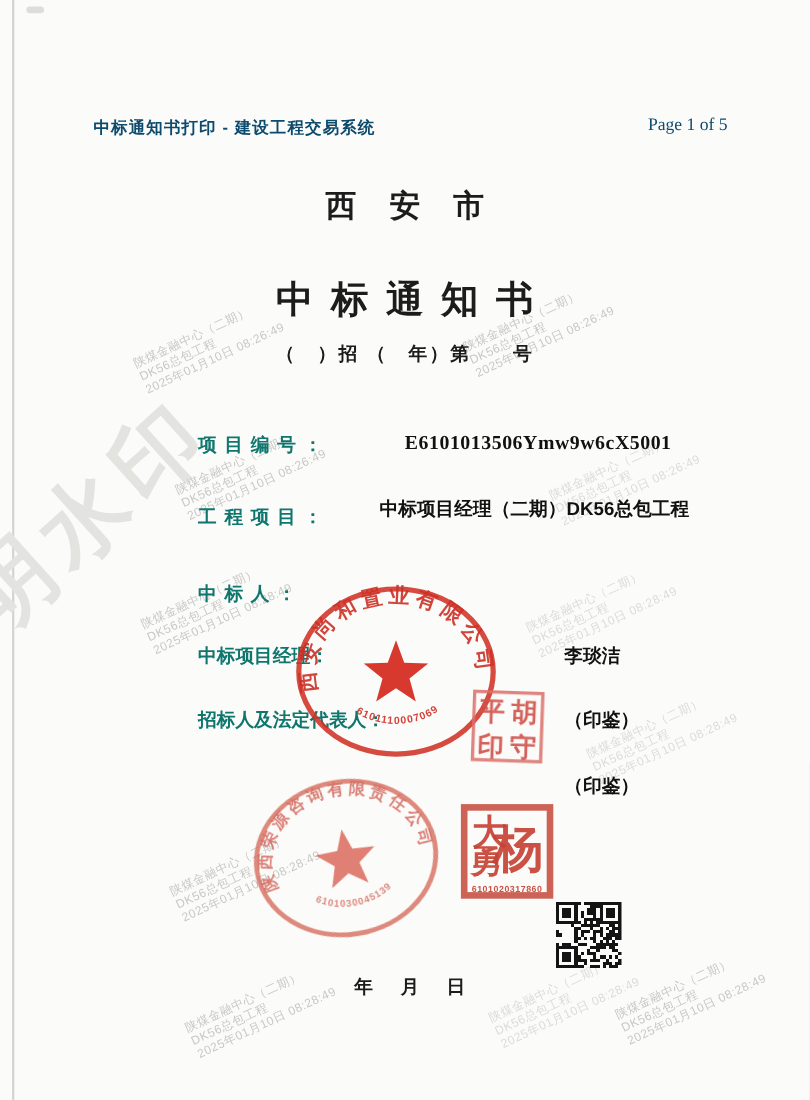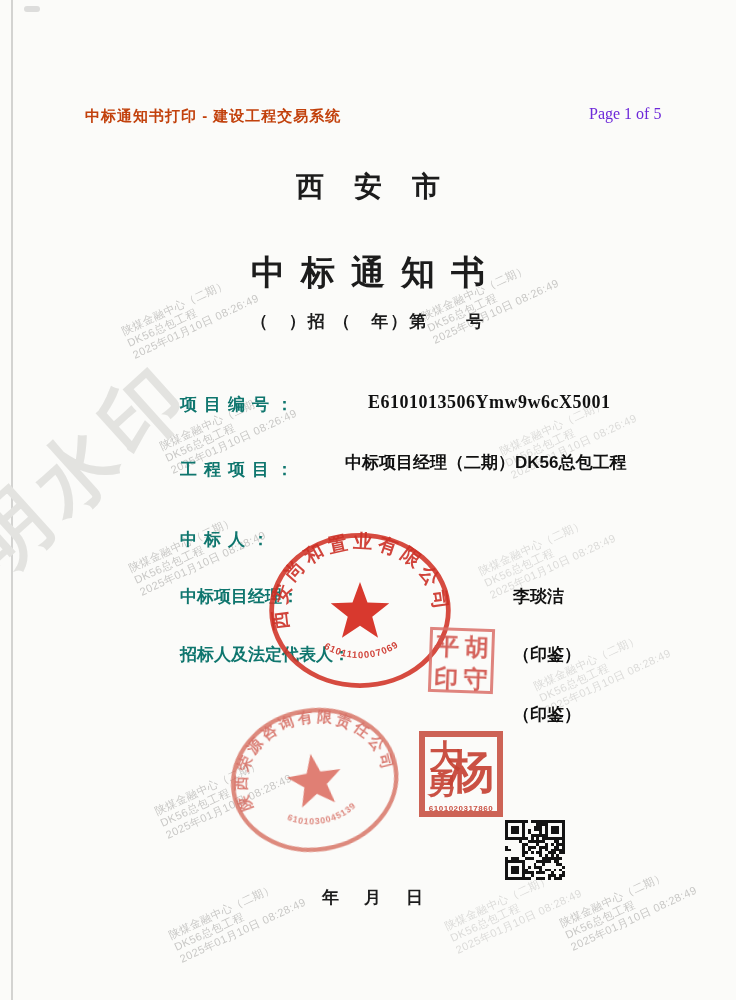--- a/index.html
+++ b/index.html
@@ -2,22 +2,22 @@
 <html><head>
 <meta charset="utf-8">
 <style>
   html,body{margin:0;padding:0;background:#e9e9e7;}
   .page{position:relative;width:736px;height:1000px;margin:0 auto;overflow:hidden;
         background:#fbfbf9;font-family:"Liberation Sans",sans-serif;color:#1c1c1c;}
   .scan-edge{position:absolute;left:11px;top:0;width:2px;height:100%;background:#c9c9c7;opacity:.8;}
   .smudge{position:absolute;left:24px;top:6px;width:16px;height:6px;background:#b9b9b7;border-radius:3px;opacity:.45;}
 
   
-  .hdr-left{position:absolute;left:85px;top:107px;font-size:15px;font-weight:bold;color:#c2410c;letter-spacing:1px;}
-  .hdr-right{position:absolute;left:589px;top:105px;font-size:16px;font-family:"Liberation Serif",serif;color:#6d28d9;}
+  .hdr-left{position:absolute;left:85px;top:107px;font-size:15px;font-weight:bold;color:#0c4a6e;letter-spacing:1px;}
+  .hdr-right{position:absolute;left:589px;top:105px;font-size:16px;font-family:"Liberation Serif",serif;color:#0c4a6e;}
 
   
   .t1{position:absolute;left:0;top:168px;width:736px;text-align:center;font-size:28px;font-weight:bold;letter-spacing:30px;text-indent:30px;}
   .t2{position:absolute;left:0;top:209px;width:736px;text-align:center;font-size:28px;font-weight:bold;letter-spacing:1px;}
   .t3{position:absolute;left:0;top:250px;width:736px;text-align:center;font-size:34px;font-weight:bold;letter-spacing:16px;text-indent:16px;}
   .docnum{position:absolute;left:0;top:310px;width:736px;text-align:center;font-size:17px;font-weight:bold;letter-spacing:2px;}
 
   
   .lbl{position:absolute;left:180px;font-size:17px;font-weight:bold;color:#0f766e;}
   .ls-wide{letter-spacing:7px;}

